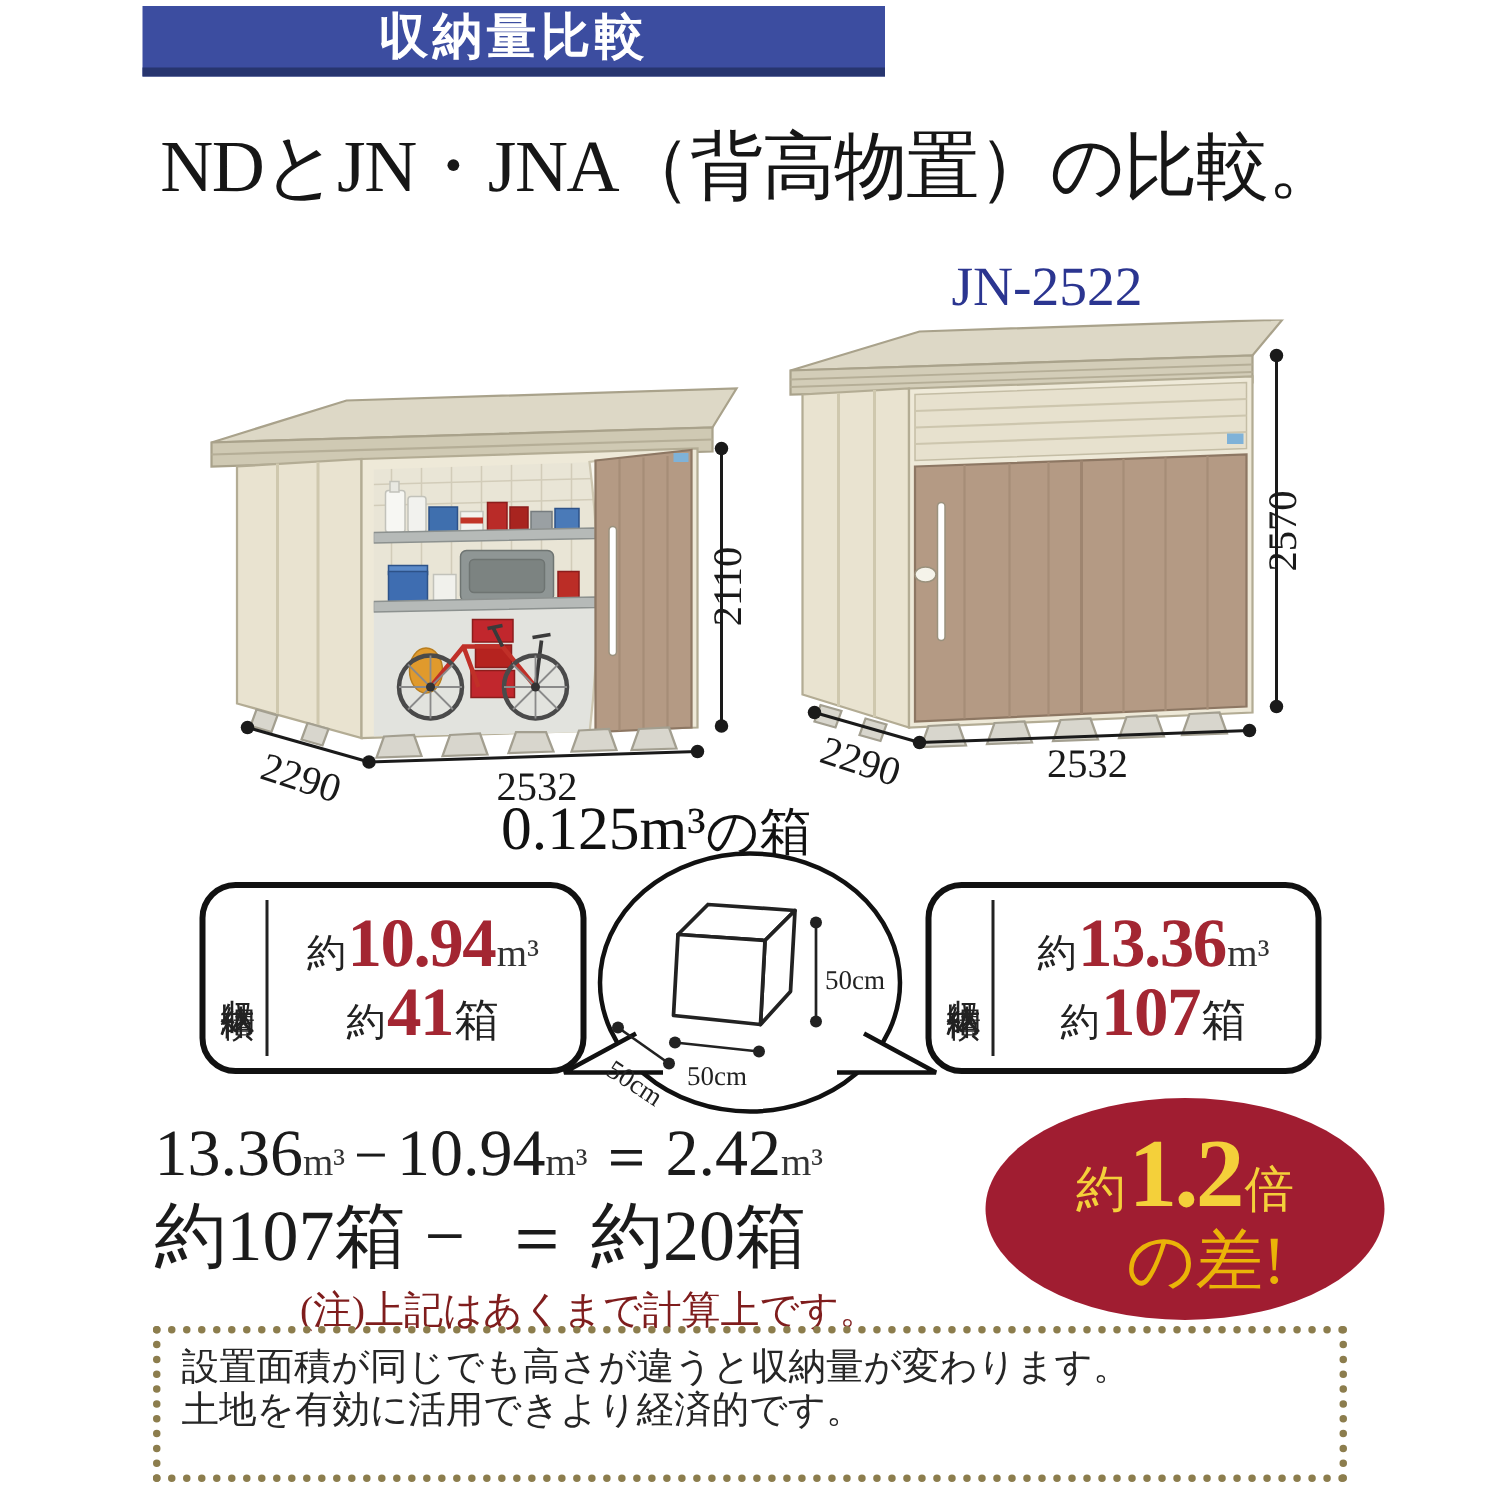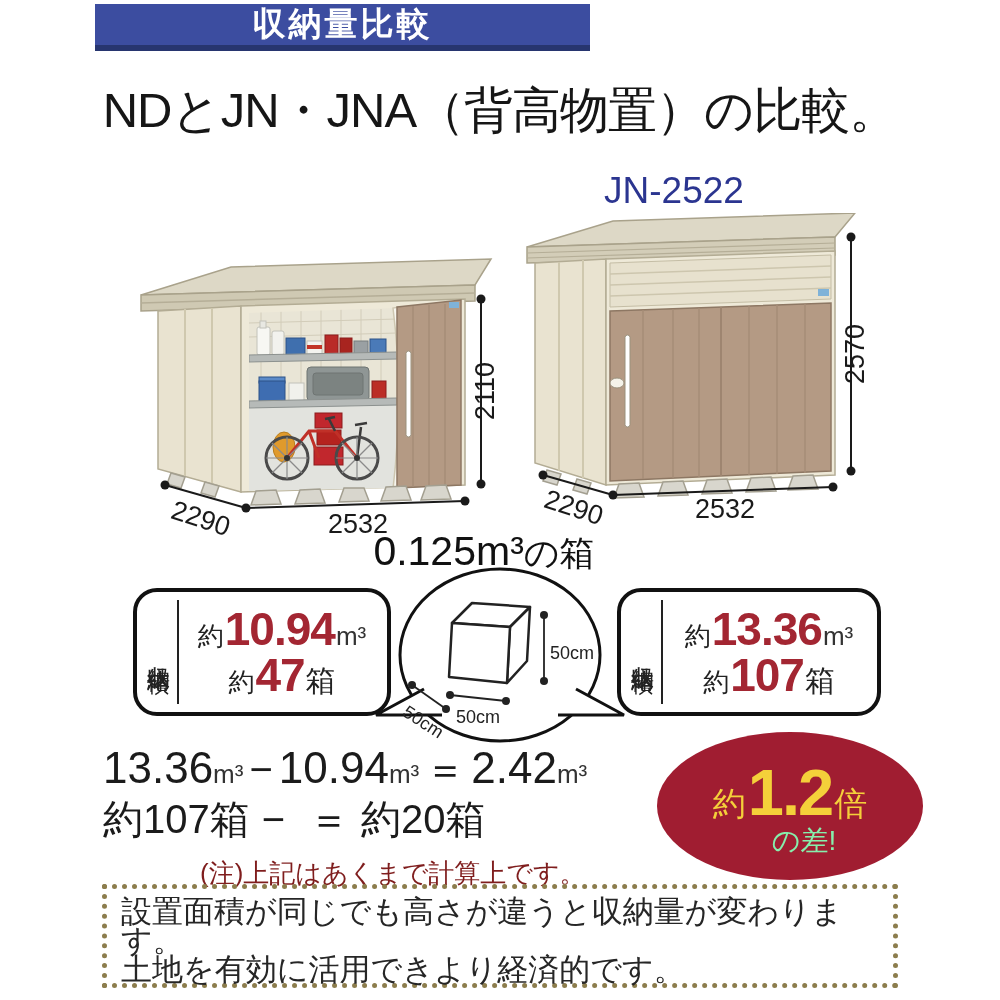--- a/index.html
+++ b/index.html
@@ -1,35 +1,35 @@
 <!DOCTYPE html>
 <html><head>
 <meta charset="utf-8">
 <style>
   html,body{margin:0;padding:0;background:#fff;}
   .page{position:relative;width:1000px;height:1000px;background:#fff;overflow:hidden;
-        font-family:Liberation Sans, sans-serif;color:#1a1a1a;}
+        font-family:Liberation Serif, serif;color:#1a1a1a;}
   
   .banner{position:absolute;left:95px;top:4px;width:495px;height:41px;background:#3c4da0;
           border-bottom:6px solid #27356f;display:flex;align-items:center;justify-content:center;}
   .banner span{color:#fff;font-size:33px;font-weight:bold;letter-spacing:3px;}
   
   .heading{position:absolute;left:0;top:78px;width:1000px;text-align:center;
            font-size:49px;font-weight:500;color:#161616;letter-spacing:-1px;}
   
   .model-label{position:absolute;top:170px;width:300px;text-align:center;
                font-size:37px;font-weight:500;color:#2b3590;}
   .model-label.nd{left:155px;}
-  .model-label.jn{left:524px;}
+  .model-label.jn{left:548px;}
   
   .shed-left{position:absolute;left:113px;top:255px;}
   .shed-right{position:absolute;left:513px;top:213px;}
   .dim-text{font-size:27px;fill:#1a1a1a;}
   
-  .box-title{position:absolute;left:334px;top:528px;width:300px;text-align:center;white-space:nowrap;}
+  .box-title{position:absolute;left:334px;top:528px;width:300px;white-space:nowrap;}
   .box-title .bt-main{font-size:41px;color:#111;}
   .box-title .bt-sub{font-size:35px;color:#111;}
   
   .stat-box{position:absolute;top:588px;height:128px;background:#fff;border:4px solid #111;
             border-radius:24px;display:flex;align-items:center;padding:4px 10px;box-sizing:border-box;}
   .stat-box.left{left:133px;width:258px;}
   .stat-box.right{left:617px;width:264px;}
   .stat-label{writing-mode:vertical-rl;font-size:23px;letter-spacing:2px;color:#222;line-height:1;}
   .stat-div{border-left:2px solid #222;align-self:stretch;margin:4px 8px 4px 7px;}
   .stat-rows{display:flex;flex-direction:column;justify-content:center;flex:1;}
@@ -39,34 +39,34 @@
   .vol-unit{font-size:26px;color:#333;}
   .box-unit{font-size:30px;color:#222;}
   
   .bubble{position:absolute;left:368px;top:563px;}
   
   .calc1{position:absolute;left:103px;top:742px;display:flex;align-items:baseline;white-space:nowrap;}
   .calc1 .v{font-size:44px;color:#1b1b1b;}
   .calc1 .u{font-size:26px;color:#333;}
   .calc1 .op{font-size:40px;color:#1b1b1b;margin:0 6px;}
   .calc2{position:absolute;left:103px;top:792px;display:flex;align-items:baseline;white-space:nowrap;
-         font-size:40px;color:#1b1b1b;}
+         font-size:48px;color:#1b1b1b;}
   .calc2 .op{margin:0 12px;}
   .calc-note{position:absolute;left:200px;top:856px;font-size:26px;color:#7f1d1d;}
   
   .badge{position:absolute;left:657px;top:732px;width:266px;height:148px;background:#a01d31;
          border-radius:50%;display:flex;flex-direction:column;align-items:center;justify-content:center;}
   .badge-l1{display:flex;align-items:baseline;color:#f4d03a;line-height:1;margin-top:2px;}
   .badge-l1 .b-approx,.badge-l1 .b-times{font-size:33px;}
   .badge-l1 .b-value{font-size:65px;font-weight:bold;letter-spacing:-2px;margin:0 2px;}
-  .badge-l2{color:#86efac;font-size:28px;line-height:1;margin-top:2px;margin-left:28px;}
+  .badge-l2{color:#eab308;font-size:45px;line-height:1;margin-top:2px;margin-left:28px;}
   
   .footer-box{position:absolute;left:102px;top:884px;width:796px;height:104px;box-sizing:border-box;
               border:5px dotted #8c7d4d;padding:8px 14px;}
-  .footer-box p{margin:0;font-size:31px;line-height:29px;color:#262626;}
+  .footer-box p{margin:0;font-size:25px;line-height:29px;color:#262626;}
 </style>
 </head>
 <body>
 
 <div class="page">
 
   <div class="banner">
     <span>収納量比較</span>
   </div>
 
@@ -265,21 +265,21 @@
     <div class="stat-label">収納体積</div>
     <div class="stat-div"></div>
     <div class="stat-rows">
       <div class="stat-row">
         <span class="approx">約</span>
         <span class="big-num">10.94</span>
         <span class="vol-unit">m³</span>
       </div>
       <div class="stat-row">
         <span class="approx">約</span>
-        <span class="big-num">47</span>
+        <span class="big-num">41</span>
         <span class="box-unit">箱</span>
       </div>
     </div>
   </div>
 
   <div class="stat-box right">
     <div class="stat-label">収納体積</div>
     <div class="stat-div"></div>
     <div class="stat-rows">
       <div class="stat-row">

